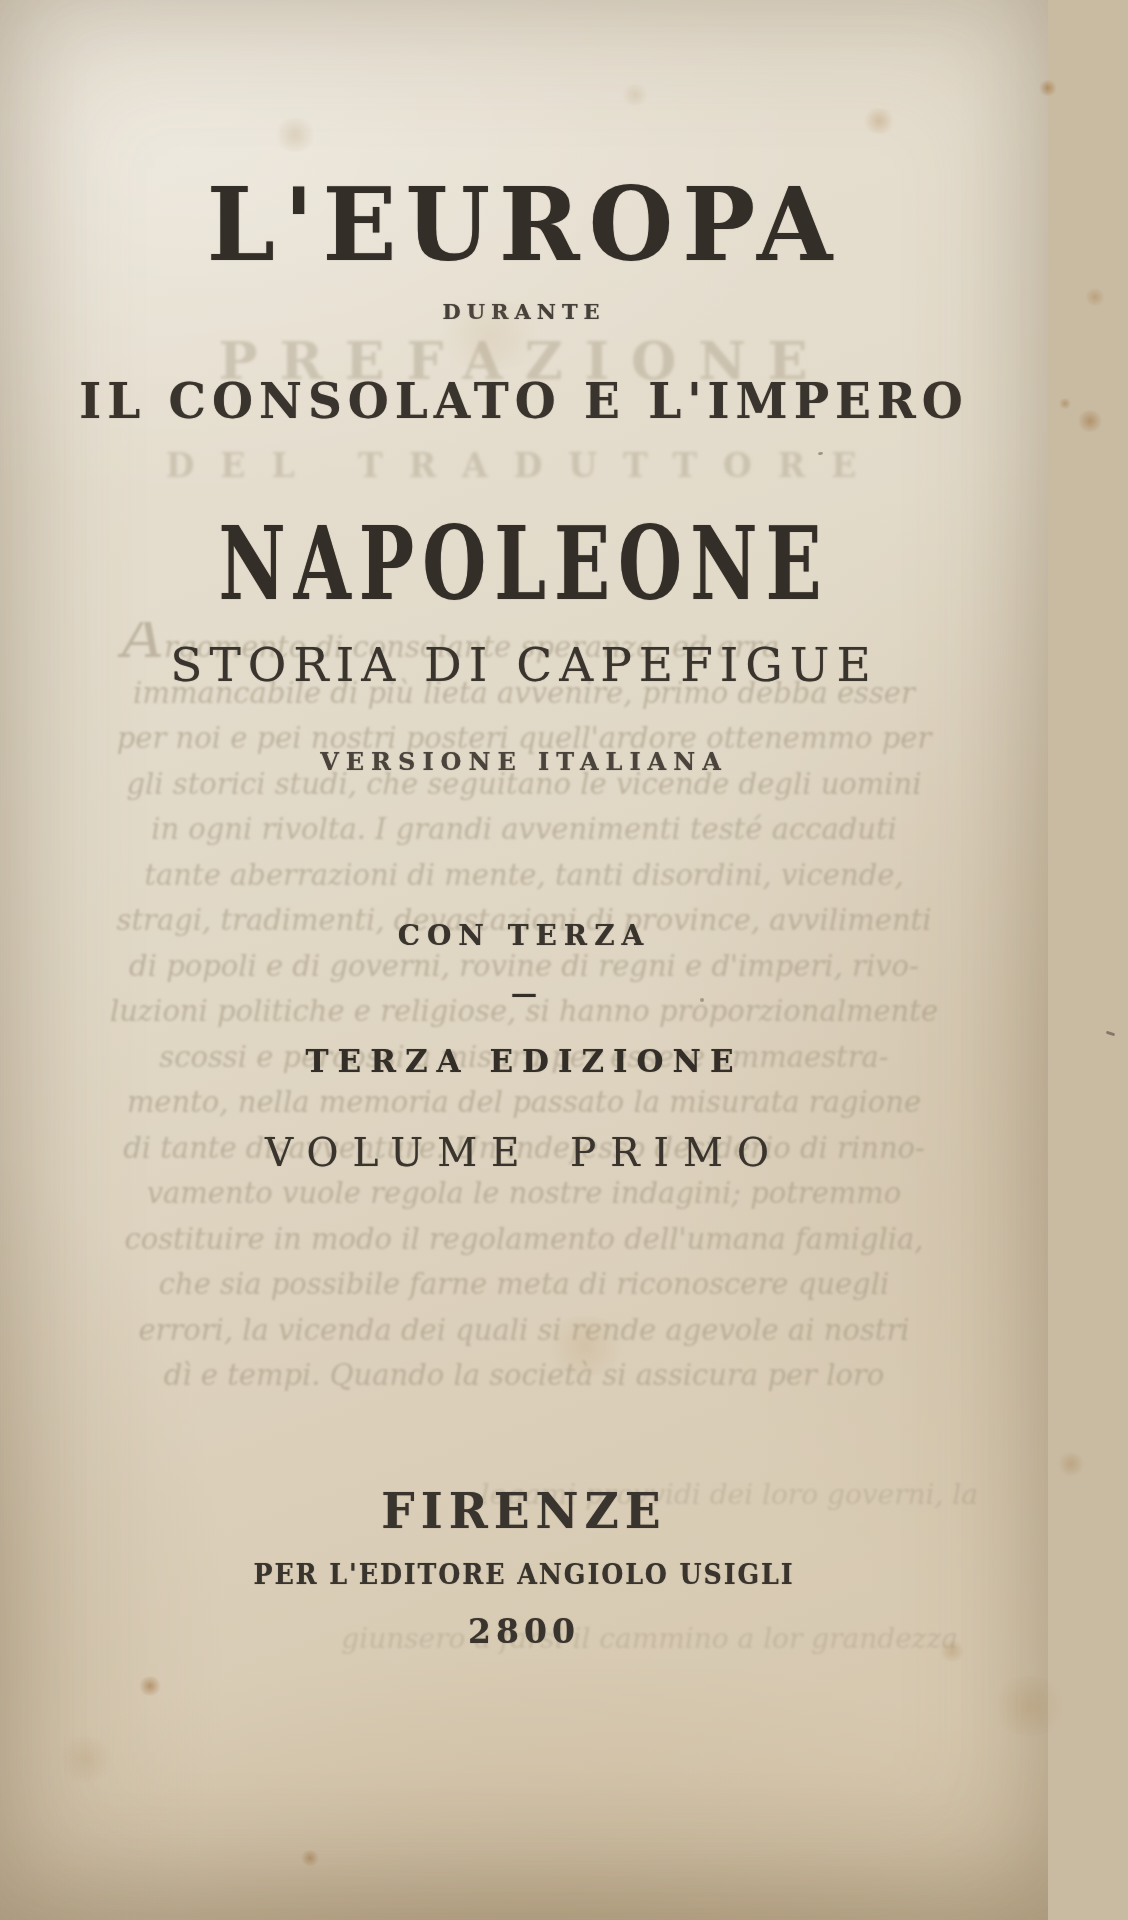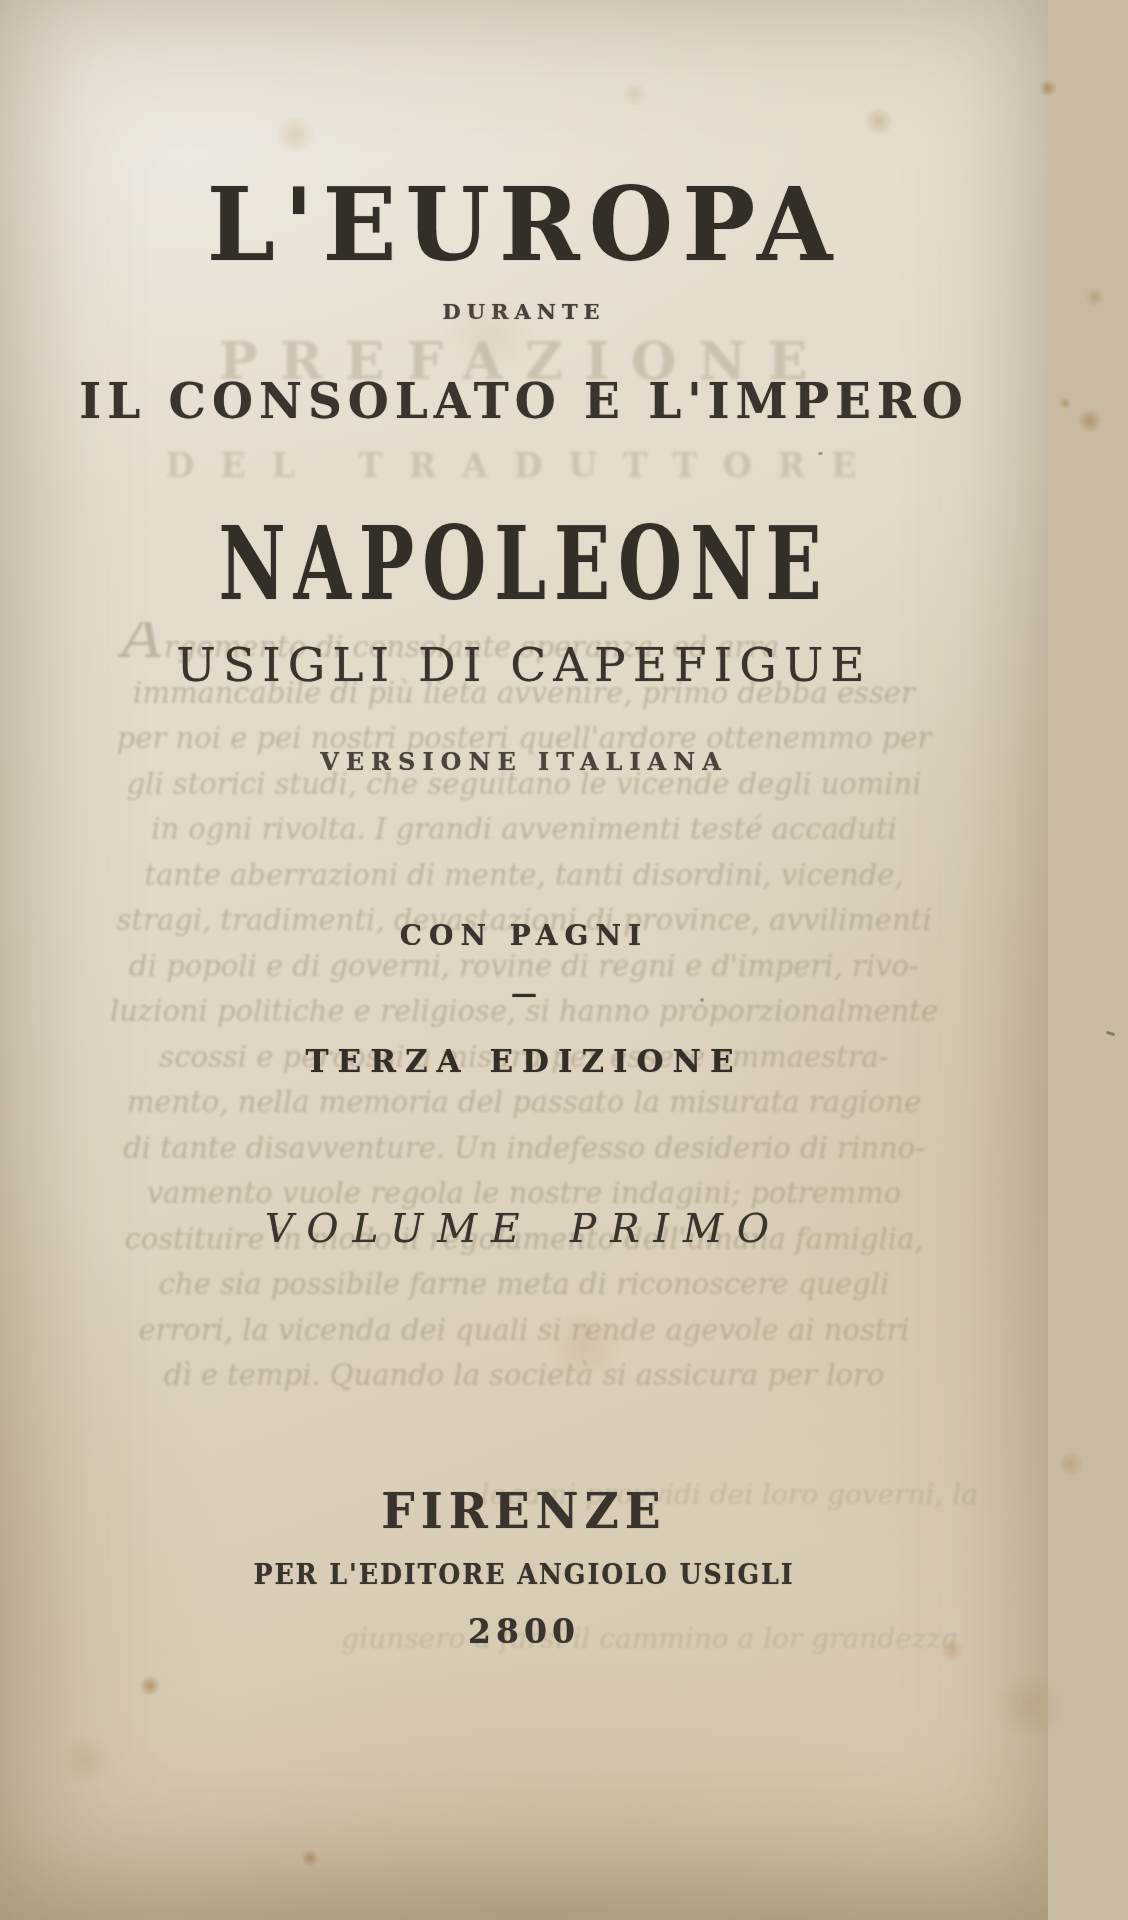--- a/index.html
+++ b/index.html
@@ -30,21 +30,21 @@
   .t-consol {top:374px;font-size:47px;font-weight:bold;letter-spacing:6px;transform:scaleY(1.02);color:#3a342e;}
   .t-di     {top:469px;font-size:21px;font-weight:bold;letter-spacing:3px;color:#46403a;}
   .t-napo   {top:504px;font-size:92px;font-weight:bold;letter-spacing:10px;
              transform:scaleX(0.80) scaleY(1.10);transform-origin:50% 0;}
   .t-storia {top:637px;font-size:47px;letter-spacing:7px;color:#3a342e;}
   .t-vers   {top:747px;font-size:24px;font-weight:bold;letter-spacing:7px;color:#4a443c;}
   .t-pagni  {top:841px;font-size:37px;font-weight:bold;letter-spacing:6px;word-spacing:14px;color:#3a342e;}
   .t-note   {top:919px;font-size:28px;font-weight:bold;letter-spacing:7px;color:#3a342e;}
   .t-dash   {top:978px;font-size:26px;font-weight:bold;letter-spacing:0;}
   .t-terza  {top:1042px;font-size:31px;font-weight:bold;letter-spacing:9px;transform:scaleY(1.05);}
-  .t-volume {top:1206px;font-size:39px;font-style:italic;letter-spacing:14px;word-spacing:10px;color:#3a342e;}
+  .t-volume {top:1130px;font-size:39px;letter-spacing:14px;word-spacing:10px;color:#3a342e;}
   .t-firenze{top:1484px;font-size:47px;font-weight:bold;letter-spacing:6px;transform:scaleY(1.03);color:#3a342e;}
   .t-edit   {top:1558px;font-size:27px;font-weight:bold;letter-spacing:2px;transform:scaleX(0.94) scaleY(1.02);
              transform-origin:50% 0;color:#3a342e;}
   .t-year   {top:1612px;font-size:33px;font-weight:bold;letter-spacing:5px;color:#3a342e;}
   .g{position:absolute;left:0;width:100%;text-align:center;color:#a89d86;pointer-events:none;}
   .g-heading{top:330px;font-size:52px;font-weight:bold;letter-spacing:22px;opacity:.42;filter:blur(1.4px);}
   .g-subheading{top:446px;font-size:33px;font-weight:bold;letter-spacing:26px;opacity:.40;filter:blur(1.5px);}
   .g-par{position:absolute;top:622px;left:52px;right:52px;opacity:.52;filter:blur(1.0px);
          font-style:italic;font-size:29px;line-height:45.5px;color:#9d927b;pointer-events:none;}
   .g-par .gl{text-align:center;white-space:nowrap;overflow:hidden;}
@@ -105,23 +105,23 @@
     <div class="gl">dì e tempi. Quando la società si assicura per loro</div>
   </div>
 
   <div class="g-frag g-frag-1">legami provvidi dei loro governi, la</div>
   <div class="g-frag g-frag-2">giunsero a farsi il cammino a lor grandezza</div>
 
   <div class="pr t-main">L'EUROPA</div>
   <div class="pr t-durante">DURANTE</div>
   <div class="pr t-consol">IL CONSOLATO E L'IMPERO</div>
   <div class="pr t-napo">NAPOLEONE</div>
-  <div class="pr t-storia">USIGLI DI CAPEFIGUE</div>
+  <div class="pr t-storia">STORIA DI CAPEFIGUE</div>
   <div class="pr t-vers">VERSIONE ITALIANA</div>
-  <div class="pr t-note">CON PAGNI</div>
+  <div class="pr t-note">CON TERZA</div>
   <div class="pr t-dash">—</div>
   <div class="pr t-terza">TERZA EDIZIONE</div>
   <div class="pr t-volume">VOLUME PRIMO</div>
   <div class="pr t-firenze">FIRENZE</div>
   <div class="pr t-edit">PER L'EDITORE ANGIOLO USIGLI</div>
   <div class="pr t-year">2800</div>
 
   <div class="fox f1"></div>
   <div class="fox f2"></div>
   <div class="fox f3"></div>

